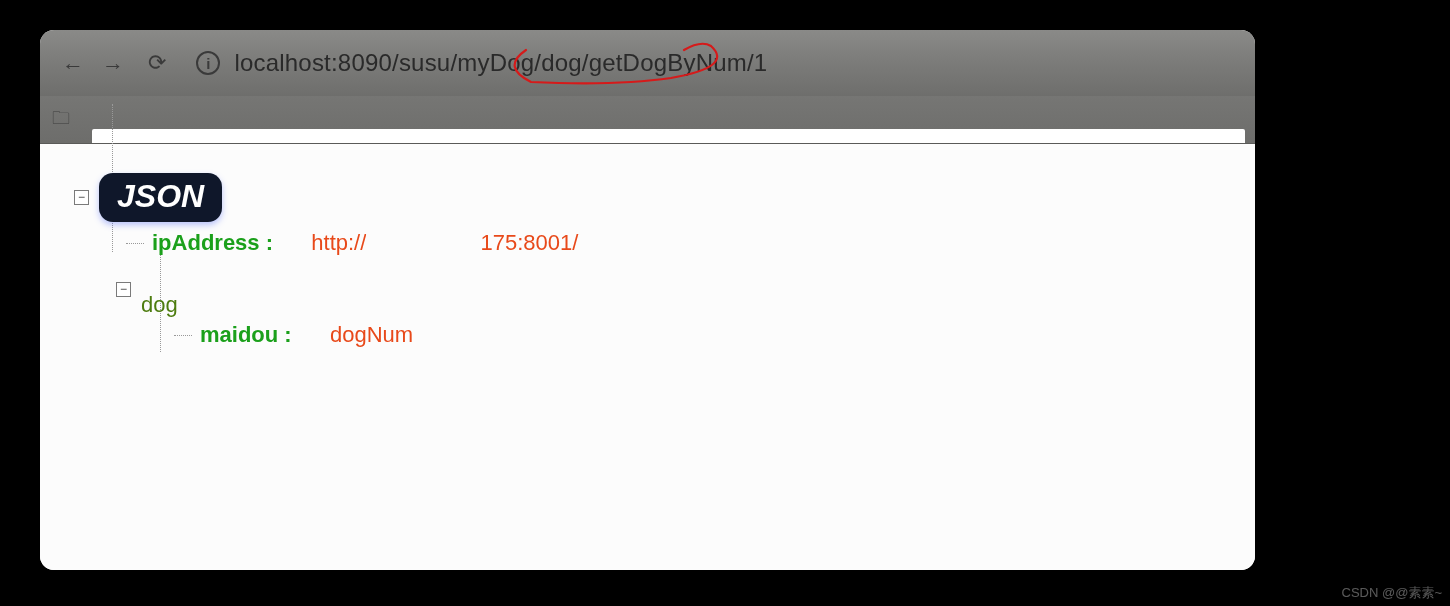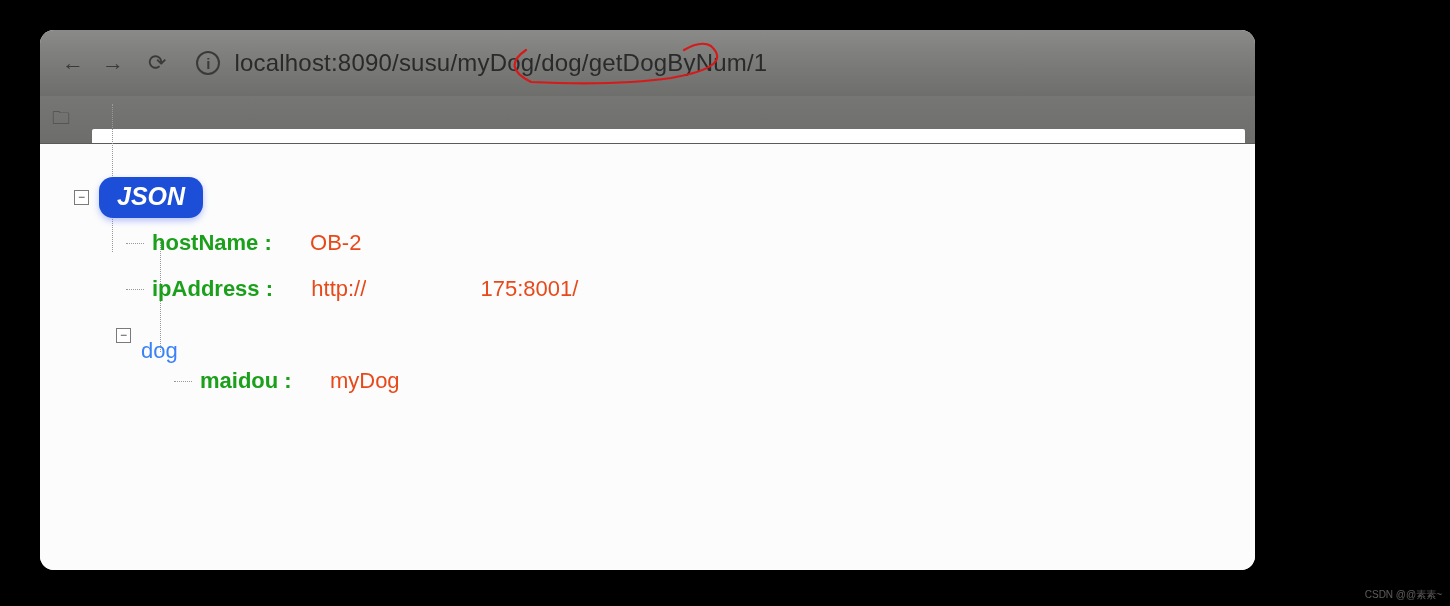--- a/index.html
+++ b/index.html
@@ -82,48 +82,48 @@
     }
     .tree-row { display: flex; align-items: center; height: 46px; position: relative; }
     .toggle {
       width: 15px; height: 15px; border: 1px solid #7a7a7a;
       display: inline-flex; align-items: center; justify-content: center;
       font-size: 12px; line-height: 1; color: #444;
       background: #fff; cursor: pointer; margin-right: 10px;
       flex-shrink: 0;
     }
     .json-pill {
-      background: #1d4ed8;
+      background: #0f172a;
       color: #fff;
       font-weight: bold;
       font-style: italic;
-      font-size: 25px;
+      font-size: 32px;
       padding: 5px 18px 7px 18px;
       border-radius: 14px;
       box-shadow: 0 3px 6px rgba(60,90,250,0.35);
     }
     .indent1 { margin-left: 52px; }
     .indent2 { margin-left: 100px; }
     .vline {
       position: absolute;
       border-left: 1px dotted #999;
     }
     .vline.a { left: 72px; top: 74px; height: 148px; }
     .vline.b { left: 120px; top: 212px; height: 110px; }
     .connector { width: 18px; border-top: 1px dotted #999; display:inline-block; vertical-align: middle; margin-right: 8px; }
     .key { color: #1ba01b; font-weight: bold; }
     .val-str { color: #e8491a; }
     .val-num { color: #a020f0; font-weight: bold; }
-    .plain { color: #3b82f6; margin-top: 31px; }
+    .plain { color: #4d7c0f; margin-top: 31px; }
     .gap { display:inline-block; width: 26px; }
     .watermark {
       position: absolute;
       right: 8px; bottom: 4px;
       color: rgba(255,255,255,0.35);
-      font-size: 10px;
+      font-size: 13px;
       font-family: sans-serif;
     }
     .row-content { display:inline-block; white-space: nowrap; }
     .mask { background:#fcfcfc; display:inline-block; width: 108px; height: 22px; vertical-align: middle; border-radius:2px; }
   </style>
 </head>
 <body>
 
 <div class="window">
   <div class="browser-top">
@@ -150,28 +150,20 @@
 
   <div class="content">
     <div class="vline a"></div>
     <div class="vline b"></div>
 
     <div class="tree-row">
       <span class="toggle">−</span>
       <span class="json-pill">JSON</span>
     </div>
 
-    <div class="tree-row indent1">
-      <span class="connector"></span>
-      <span class="row-content">
-        <span class="key">hostName :</span>
-        <span class="gap"></span>
-        <span class="val-str">OB-2</span>
-      </span>
-    </div>
 
     <div class="tree-row indent1">
       <span class="connector"></span>
       <span class="row-content">
         <span class="key">ipAddress :</span>
         <span class="gap"></span>
         <span class="val-str">
           <span>http://</span><span class="mask"></span> <span>175:8001/</span>
         </span>
       </span>
@@ -181,20 +173,20 @@
       <span class="toggle">−</span>
       <span class="plain">dog</span>
     </div>
 
 
     <div class="tree-row indent2">
       <span class="connector"></span>
       <span class="row-content">
         <span class="key">maidou :</span>
         <span class="gap"></span>
-        <span class="val-str">myDog</span>
+        <span class="val-str">dogNum</span>
       </span>
     </div>
 
   </div>
 </div>
 
 <div class="watermark">CSDN @@素素~</div>
 
 </body></html>

